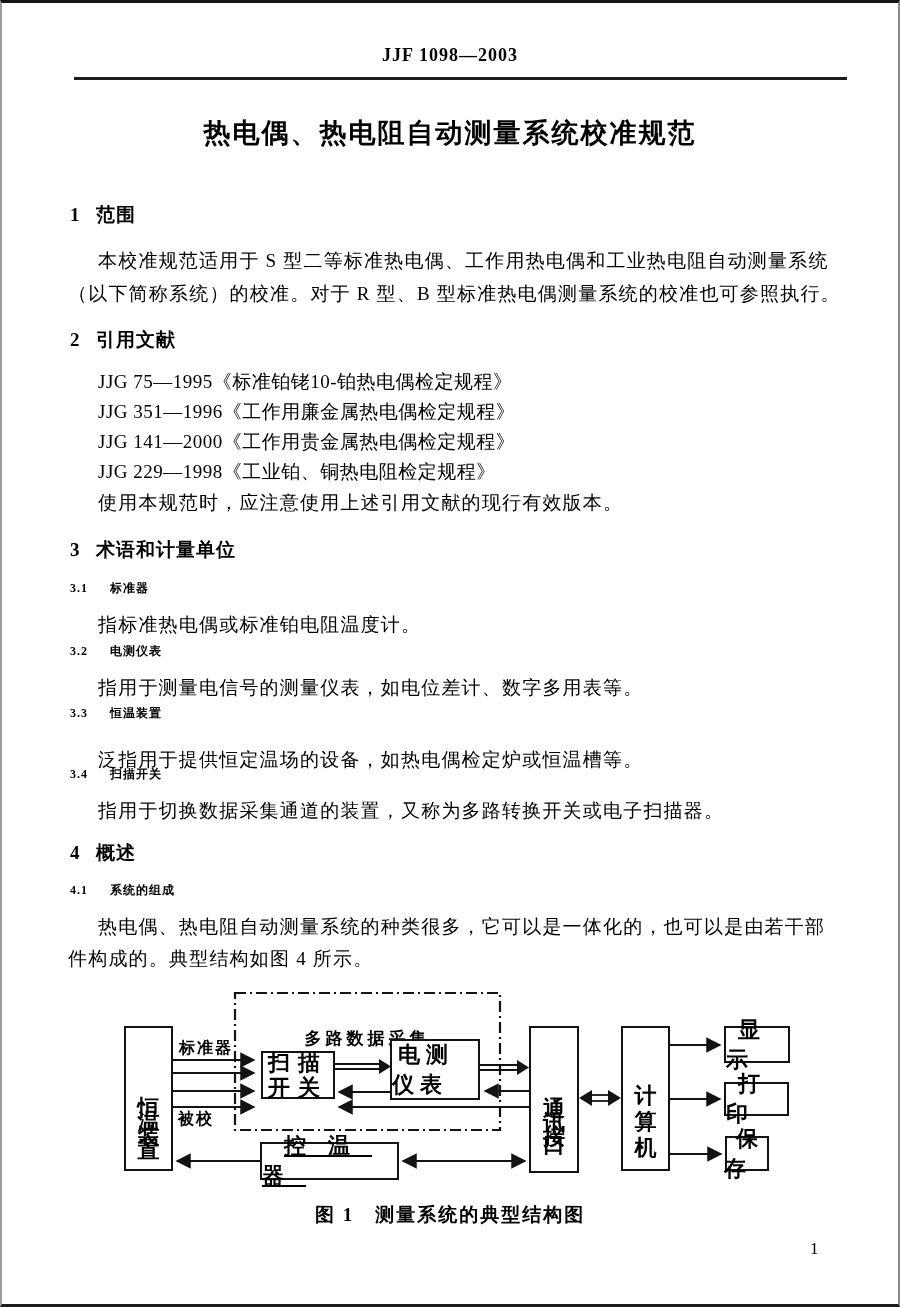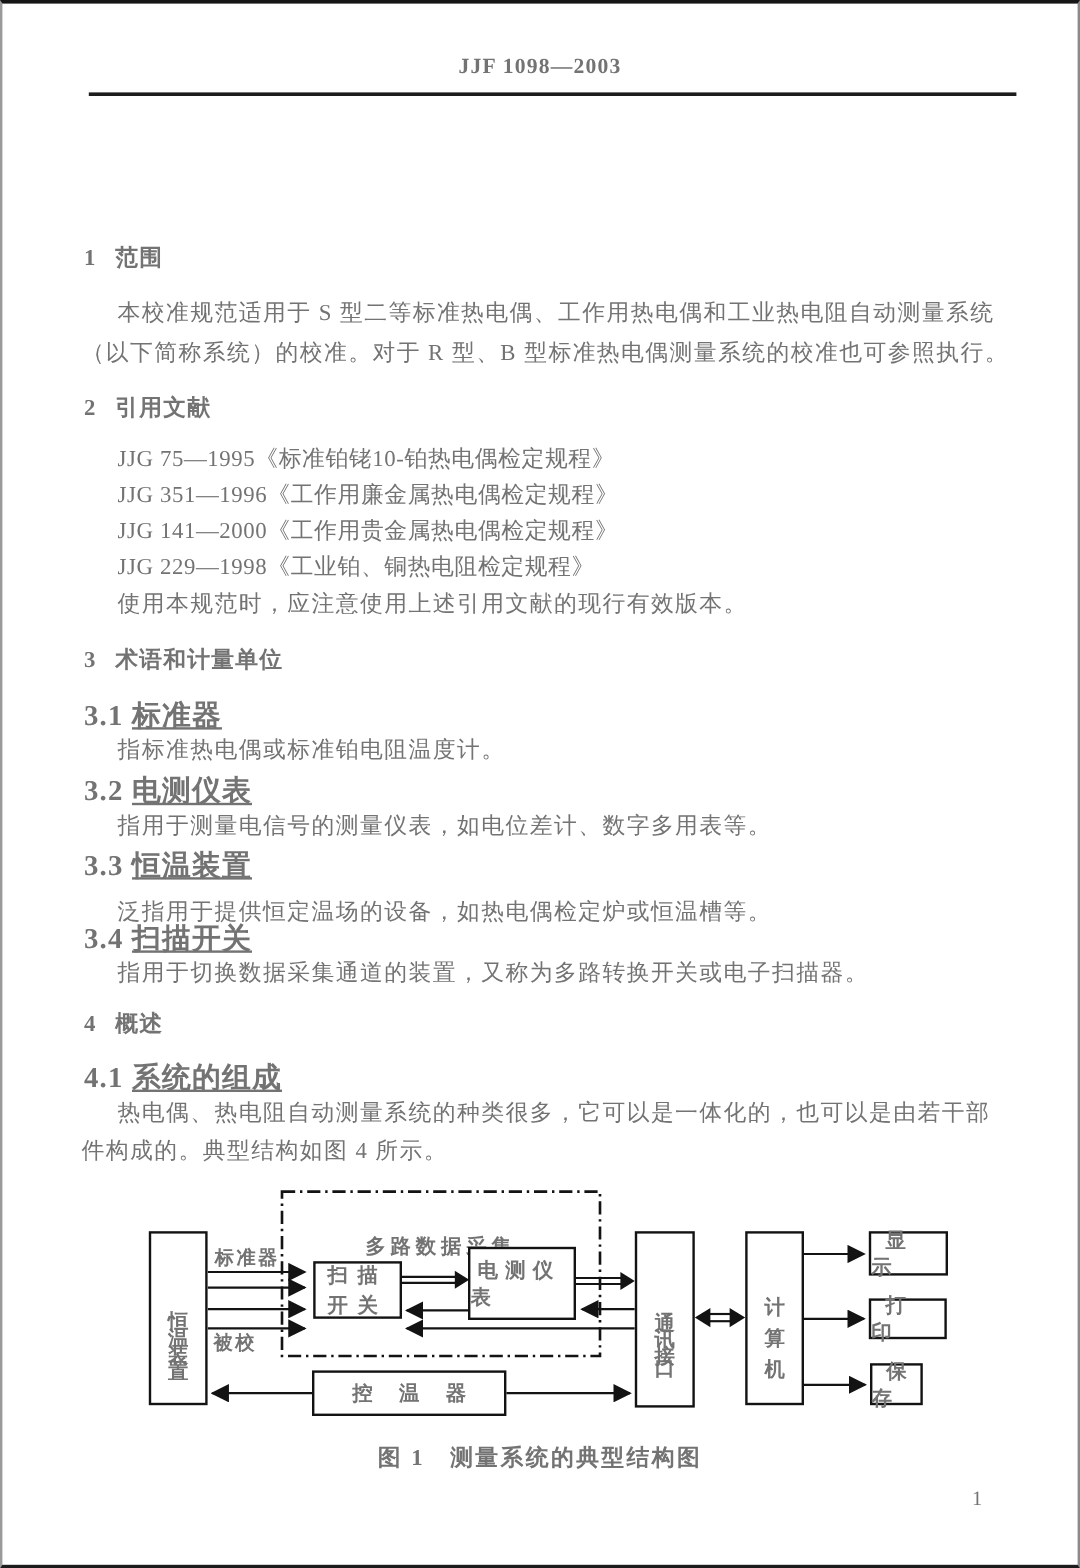--- a/index.html
+++ b/index.html
@@ -1,42 +1,42 @@
 <!DOCTYPE html>
 <html><head>
 <meta charset="utf-8">
 <style>
   html,body{margin:0;padding:0;background:#e8e8e8;}
   .page{
     position:relative;width:900px;height:1307px;margin:0 auto;
     background:#ffffff;box-sizing:border-box;overflow:hidden;
     border-top:3px solid #151515;border-bottom:3px solid #1c1c1c;
     border-left:2px solid #9a9a9a;border-right:2px solid #8a8a8a;
-    font-family:"Liberation Serif", serif;color:#737373;
+    font-family:"Liberation Serif", serif;color:#000000;
   }
   .abs{position:absolute;}
   .center{left:0;width:100%;text-align:center;}
   .doc-code{top:42px;font-size:18px;font-weight:bold;letter-spacing:1px;}
   .rule{top:74px;left:72px;width:773px;height:3px;background:#1d1d1d;}
   .doc-title{top:112px;font-size:27px;font-weight:bold;letter-spacing:2px;}
   .h1{font-size:19px;font-weight:bold;letter-spacing:1px;}
   .h1 .h-num{display:inline-block;min-width:26px;}
-  .t-head{font-size:24px;font-weight:bold;letter-spacing:1px;text-decoration:underline;}
+  .t-head{font-size:12px;font-weight:bold;letter-spacing:1px;}
   .t-head .t-num{display:inline-block;min-width:40px;font-weight:bold;}
   .body-line{font-size:19px;letter-spacing:1.2px;white-space:nowrap;}
   .ref-row{font-size:19px;letter-spacing:0.5px;white-space:nowrap;}
   .ref-row .ref-code{display:inline-block;min-width:95px;letter-spacing:0.5px;}
   .fig-caption{top:1199px;font-size:19px;font-weight:bold;letter-spacing:2px;}
   .page-num{top:1236px;left:808px;font-size:17px;}
 
   
   .dbox{
     position:absolute;border:2px solid #131313;background:#fff;
     display:flex;align-items:center;justify-content:center;
-    font-size:17px;font-weight:bold;box-sizing:border-box;
+    font-size:22px;font-weight:bold;box-sizing:border-box;
   }
   .vtext{writing-mode:vertical-lr;text-orientation:upright;}
   .ls14{letter-spacing:14px;text-indent:14px;}
   .ls26{letter-spacing:26px;text-indent:13px;}
   .ls22{letter-spacing:22px;text-indent:22px;}
   .ls12{letter-spacing:12px;text-indent:12px;}
   .ls6{letter-spacing:6px;text-indent:6px;}
   .ls8{letter-spacing:8px;}
   .two-line{flex-direction:column;line-height:25px;}
   .group-label{top:1000px;left:233px;width:265px;text-align:center;
@@ -44,20 +44,21 @@
   .wire-label{font-size:16px;font-weight:bold;letter-spacing:2px;}
   svg.wires{position:absolute;left:0;top:0;}
 </style>
 </head>
 <body>
 
 <div class="page">
 
   <div class="abs center doc-code">JJF 1098—2003</div>
   <div class="abs rule"></div>
+  <div class="abs center doc-title">热电偶、热电阻自动测量系统校准规范</div>
 
   <div class="abs h1" style="top:199px;left:68px;">
     <span class="h-num">1</span><span>范围</span>
   </div>
   <div class="abs body-line" style="top:245px;left:96px;">本校准规范适用于 S 型二等标准热电偶、工作用热电偶和工业热电阻自动测量系统</div>
   <div class="abs body-line" style="top:278px;left:66px;">（以下简称系统）的校准。对于 R 型、B 型标准热电偶测量系统的校准也可参照执行。</div>
 
   <div class="abs h1" style="top:324px;left:68px;">
     <span class="h-num">2</span><span>引用文献</span>
   </div>
@@ -153,18 +154,18 @@
   <div class="dbox two-line ls8" style="left:259px;top:1048px;width:74px;height:48px;">
     <span>扫描</span>
     <span>开关</span>
   </div>
   <div class="dbox ls6" style="left:388px;top:1036px;width:90px;height:61px;">电测仪表</div>
   <div class="dbox vtext ls14" style="left:527px;top:1023px;width:50px;height:147px;">通讯接口</div>
   <div class="dbox vtext ls26" style="left:619px;top:1023px;width:49px;height:145px;">计算机</div>
   <div class="dbox ls12" style="left:722px;top:1023px;width:66px;height:37px;">显示</div>
   <div class="dbox ls12" style="left:722px;top:1079px;width:65px;height:34px;">打印</div>
   <div class="dbox ls12" style="left:723px;top:1133px;width:44px;height:35px;">保存</div>
-  <div class="dbox ls22" style="left:258px;top:1139px;width:162px;height:38px;">控温器</div>
+  <div class="dbox ls22" style="left:258px;top:1139px;width:139px;height:38px;text-decoration:underline;">控温器</div>
 
   <div class="abs center fig-caption">图 1　测量系统的典型结构图</div>
   <div class="abs page-num">1</div>
 
 </div>
 
 </body></html>

